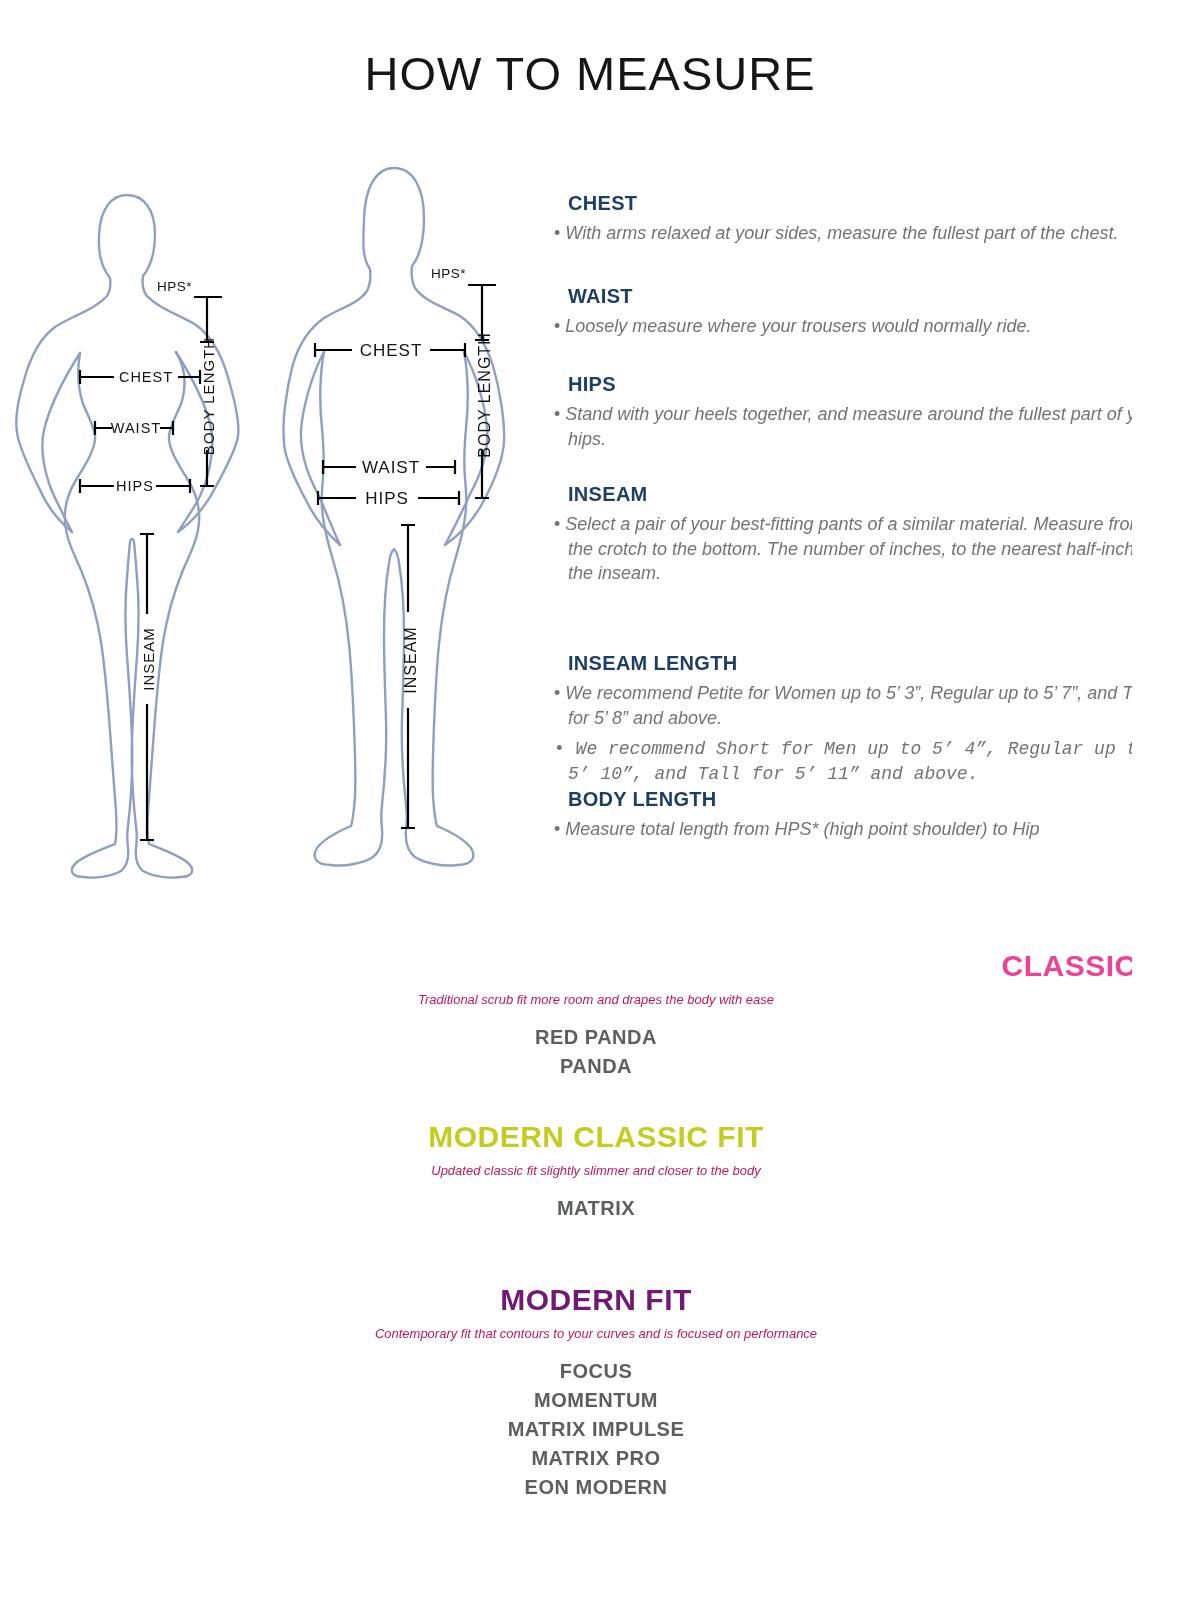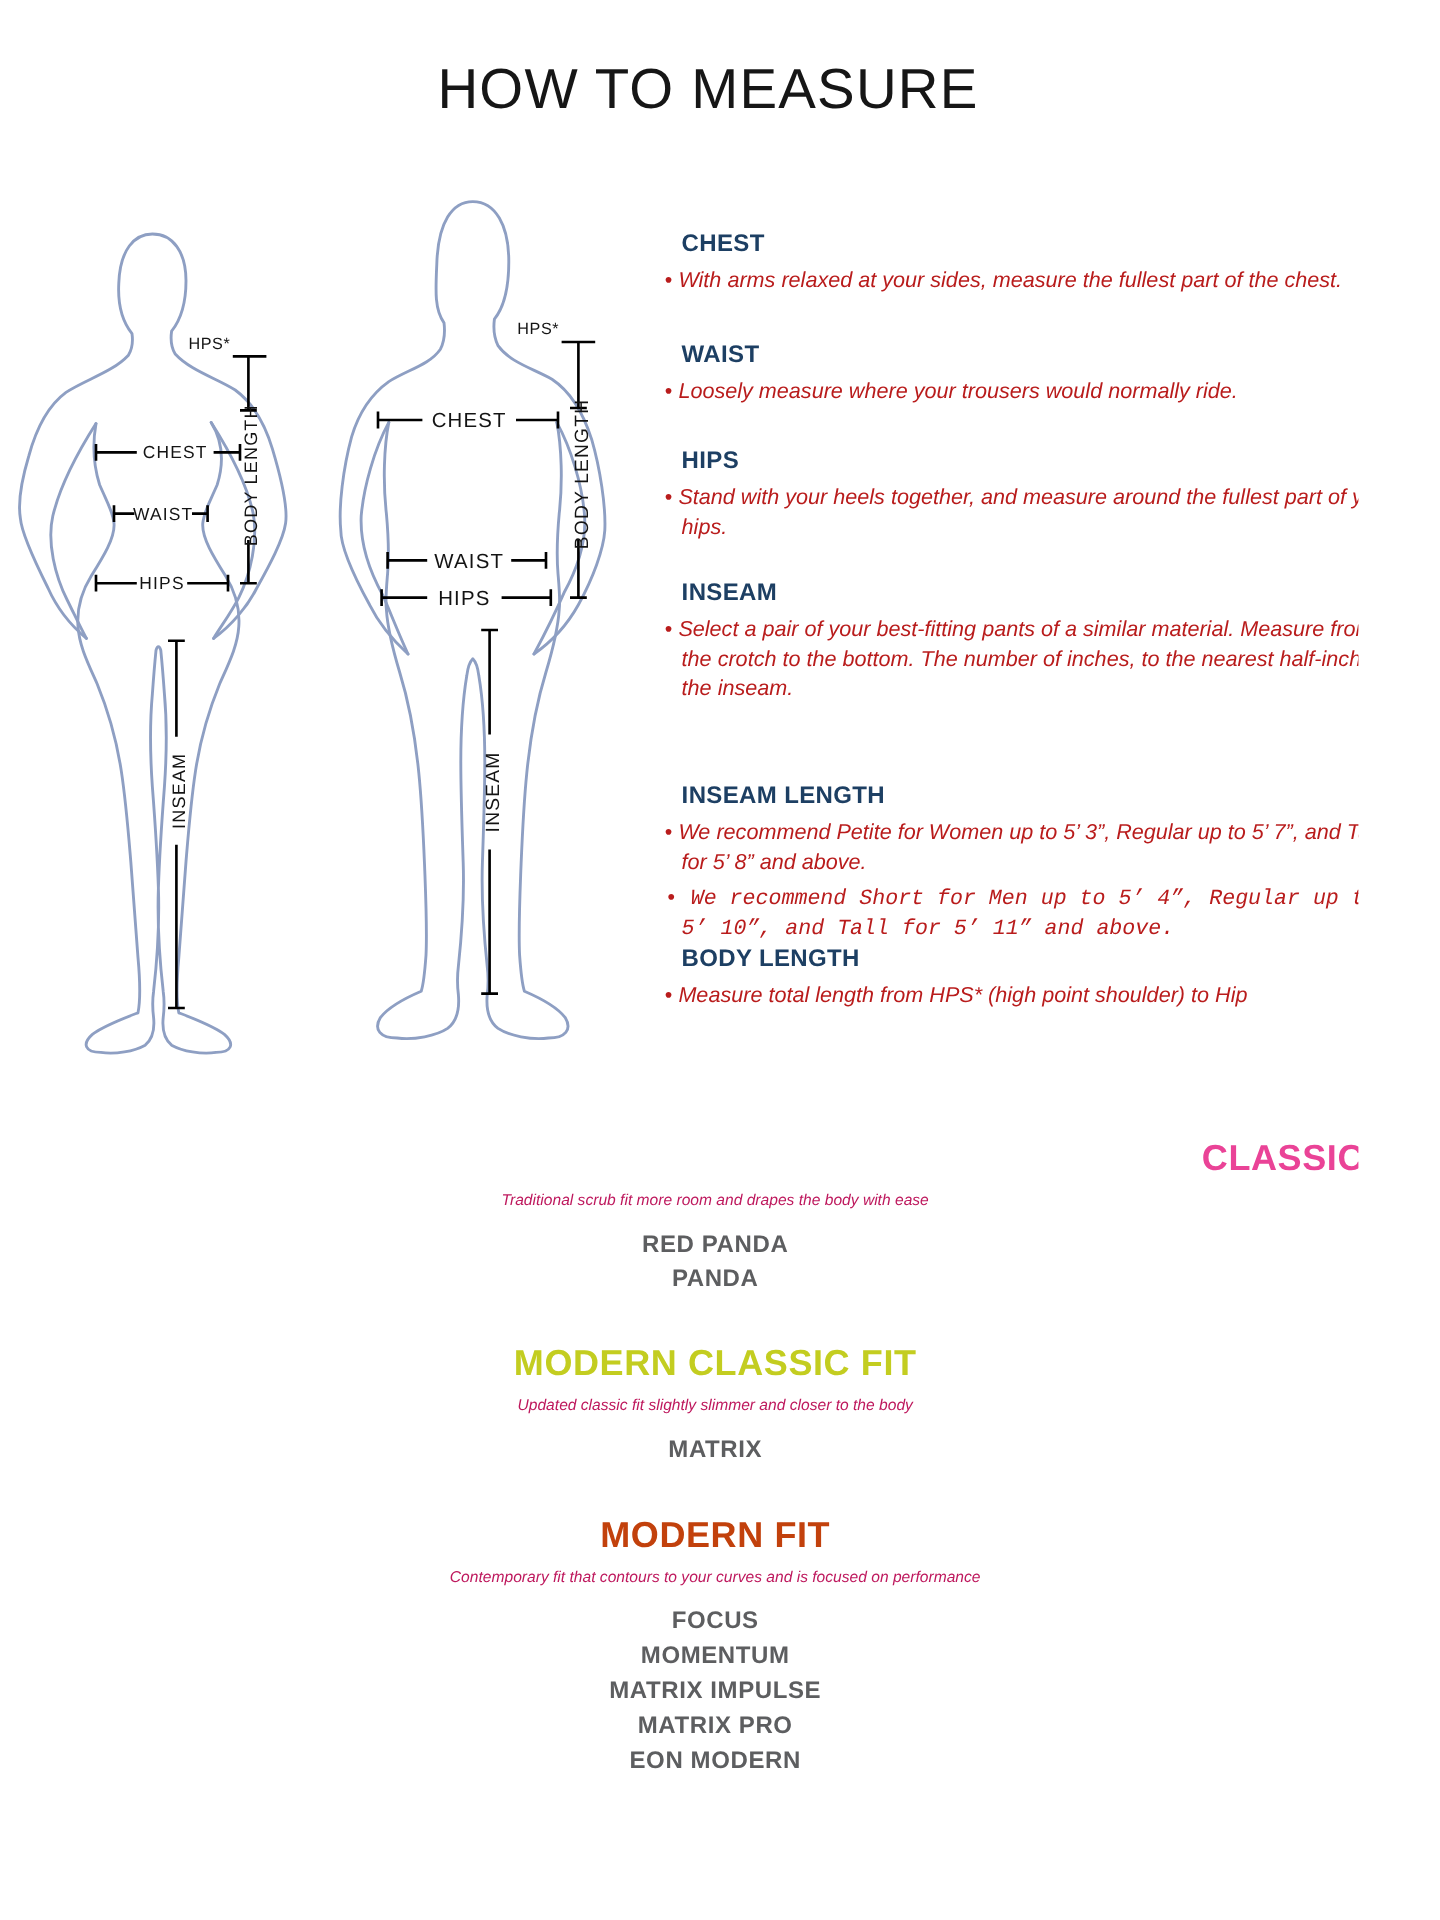--- a/index.html
+++ b/index.html
@@ -15,21 +15,21 @@
   .lbl-f{font-size:14.5px;letter-spacing:1px;}
   .lbl-m{font-size:17px;letter-spacing:1px;}
   .lbl-hps{font-size:13.5px;letter-spacing:0.5px;}
   .lbl-vf{font-size:15px;letter-spacing:1px;}
   .lbl-vm{font-size:16px;letter-spacing:1px;}
   
   .mcol{position:absolute;left:554px;top:190px;width:614px;}
   .msec{position:absolute;left:0;width:614px;}
   .msec h3{margin:0 0 6px 14px;font-size:20px;font-weight:bold;letter-spacing:0.3px;color:#1d3f63;}
   .msec ul{margin:0;padding:0;list-style:none;}
-  .msec li{font-style:italic;font-size:18px;line-height:24.5px;color:#b91c1c;
+  .msec li{font-style:italic;font-size:18px;line-height:24.5px;color:#737373;
            padding-left:14px;text-indent:-14px;}
   .msec li + li{margin-top:7px;font-family:Liberation Mono, monospace;}
   .msec li::before{content:"\2022\00a0";font-style:normal;}
   
   .fit{position:absolute;left:0;width:1192px;text-align:center;}
   .fit h2{margin:0;font-size:30px;font-weight:bold;letter-spacing:0.5px;line-height:36px;}
   .fit .desc{margin:8px 0 0 0;font-style:italic;font-size:13px;color:#be185d;}
   .fit .brands{margin-top:16px;}
   .fit .brand{font-size:20px;font-weight:bold;color:#5d5e60;line-height:29px;letter-spacing:0.5px;}
   .accent-pink{color:#ea4397;text-align:right;}
@@ -204,21 +204,21 @@
 
   <div class="fit" style="top:1119px;">
     <h2 class="accent-green" style="color: rgb(195, 205, 32);">MODERN CLASSIC FIT</h2>
     <p class="desc">Updated classic fit slightly slimmer and closer to the body</p>
     <div class="brands">
       <div class="brand">MATRIX</div>
     </div>
   </div>
 
   <div class="fit" style="top:1262px;">
-    <h2 class="accent-green" style="color: #c2410c;">MODERN FIT</h2>
+    <h2 class="accent-green" style="color: #701a75; margin-top: 20px;">MODERN FIT</h2>
     <p class="desc">Contemporary fit that contours to your curves and is focused on performance</p>
     <div class="brands">
       <div class="brand">FOCUS</div>
       <div class="brand">MOMENTUM</div>
       <div class="brand">MATRIX IMPULSE</div>
       <div class="brand">MATRIX PRO</div>
       <div class="brand">EON MODERN</div>
     </div>
   </div>
 

